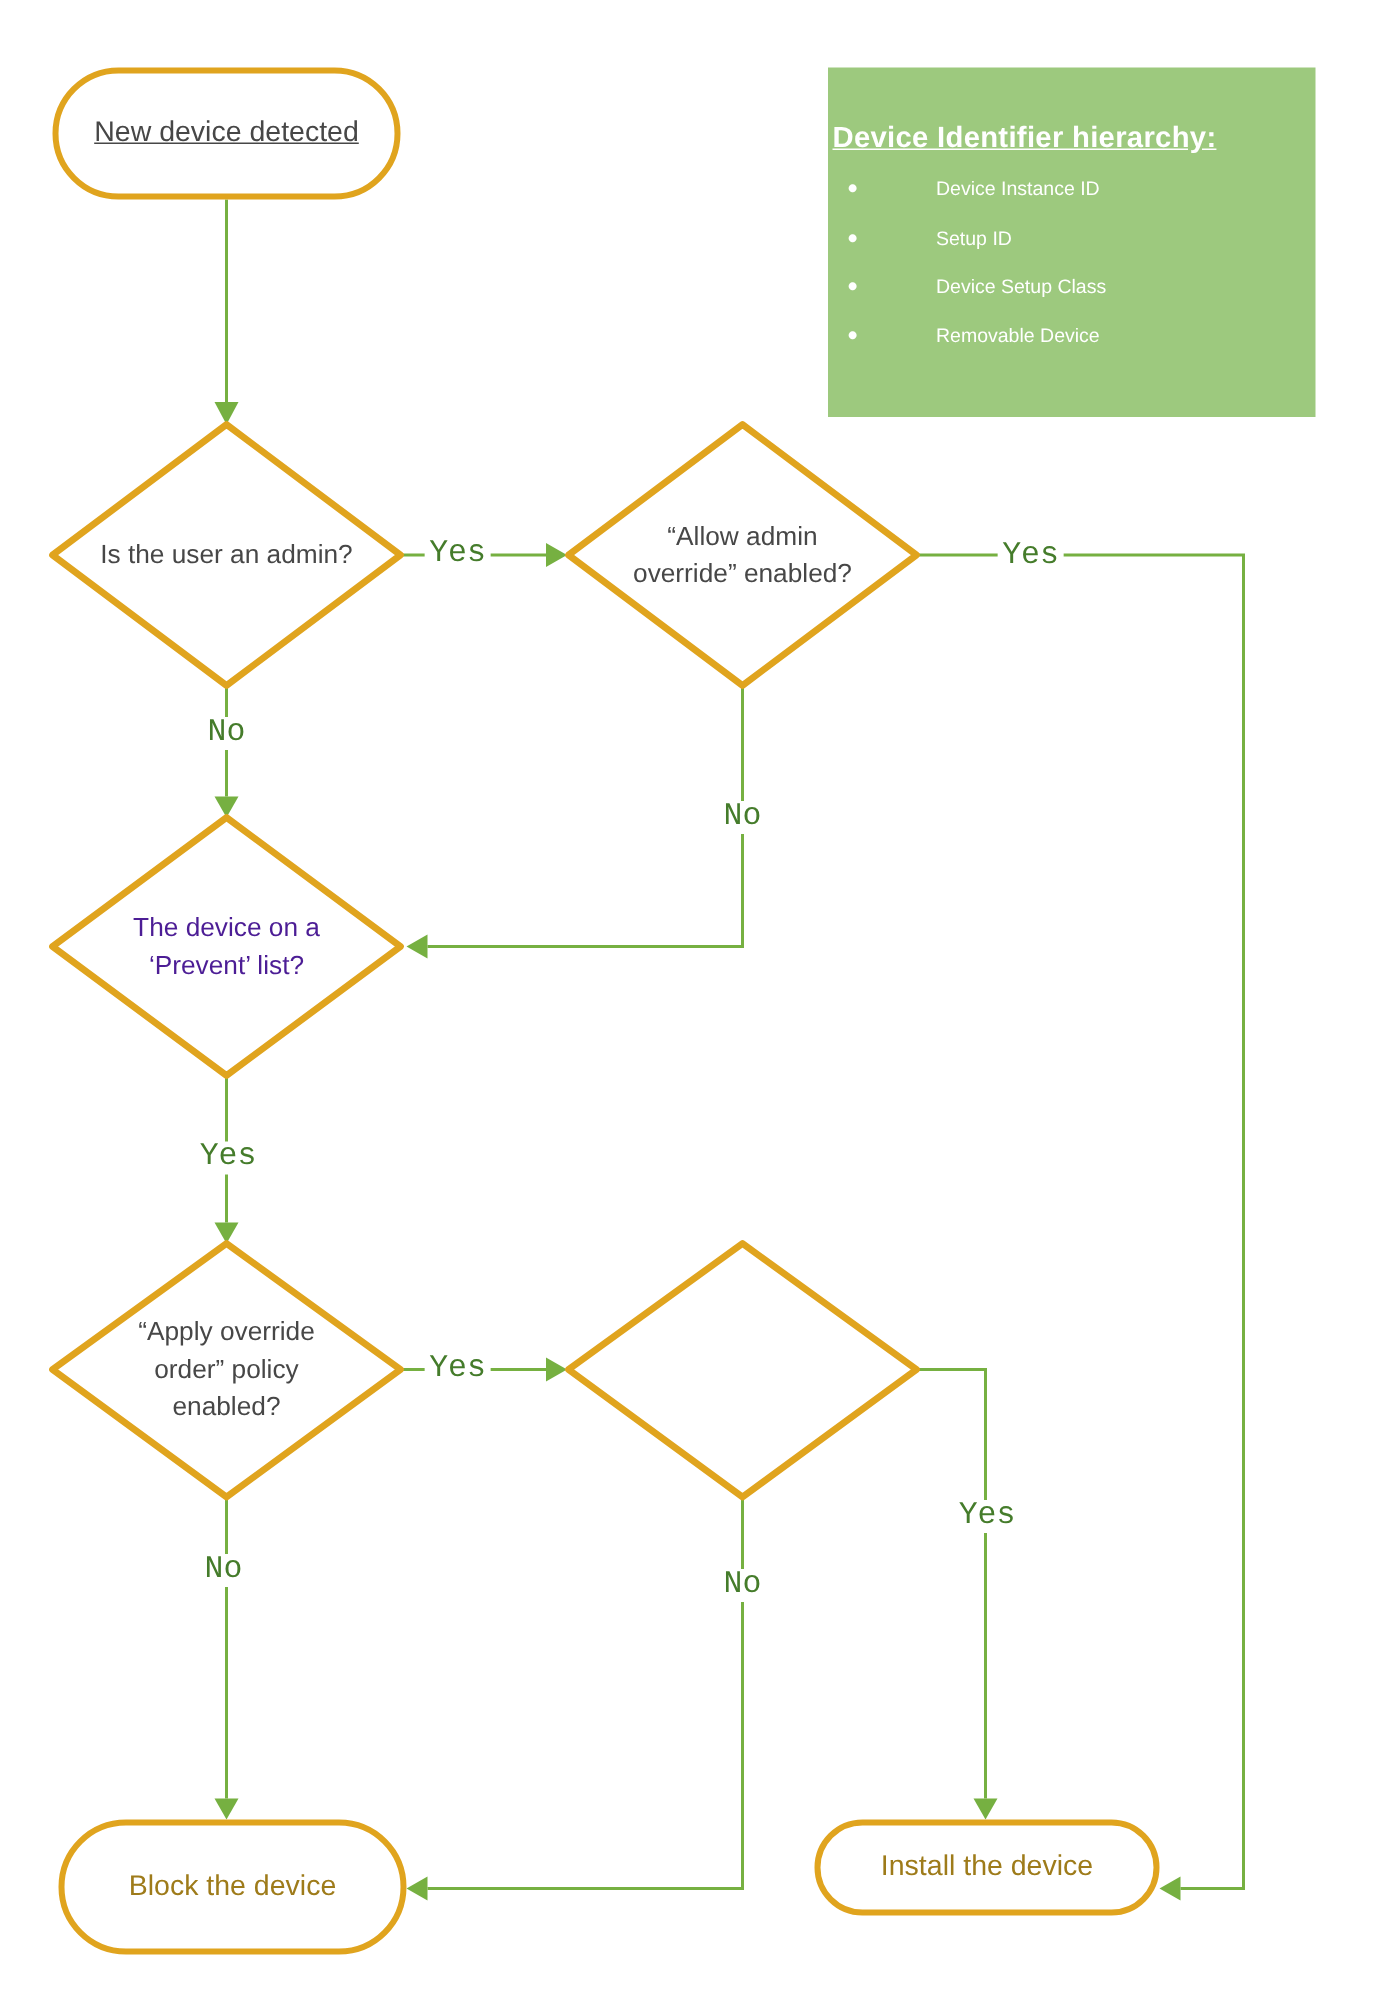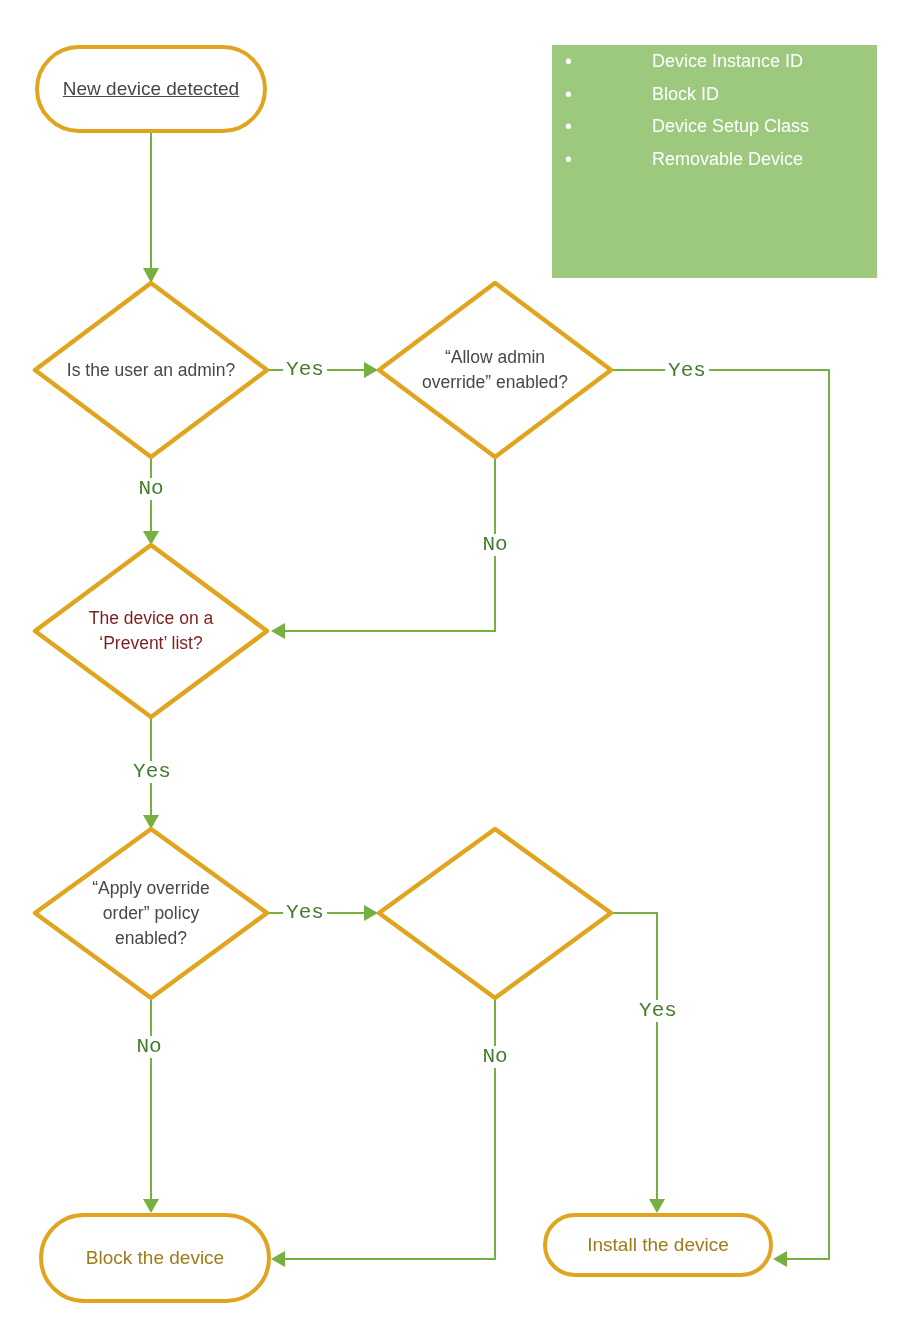--- a/index.html
+++ b/index.html
@@ -17,41 +17,41 @@
     display:flex;align-items:center;justify-content:center;
     text-align:center;font-size:19px;color:#474747;z-index:2;
   }
   .pill.gold{color:#9E7B1A;}
 
   
   .dtext{
     position:absolute;width:190px;transform:translate(-50%,-50%);
     text-align:center;font-size:17.5px;line-height:25px;color:#474747;z-index:2;
   }
-  .dtext.goldtext{color:#7f1d1d;}
+  .dtext.goldtext{color:#4c1d95;}
 
   
   .elabel{
     position:absolute;transform:translate(-50%,-50%);
     font-size:21px;color:#457C2B;background:#ffffff;
     padding:0 3px;line-height:22px;z-index:3;white-space:nowrap;font-family:Liberation Mono, monospace;
   }
 
   
   .legend{
     position:absolute;left:552px;top:45px;width:325px;height:233px;
     background:#9DC97E;color:#ffffff;z-index:2;box-sizing:border-box;
   }
   .legend-title{
     margin:36px 0 6px 3px;font-size:19.5px;font-weight:bold;
     text-decoration:underline;letter-spacing:0.2px;
   }
   .legend-items{list-style:none;margin:0;padding:0;}
   .legend-items li{
-    position:relative;padding-left:100px;font-size:18px;line-height:32.5px;
+    position:relative;padding-left:72px;font-size:13px;line-height:32.5px;
   }
   .legend-items li::before{
     content:"\2022";position:absolute;left:13px;top:0;font-size:19.5px;
   }
 </style>
 </head>
 <body>
 
 <div class="canvas">
 
@@ -109,21 +109,22 @@
   <span class="elabel" style="left:151px;top:489px;">No</span>
   <span class="elabel" style="left:687px;top:371px;">Yes</span>
   <span class="elabel" style="left:495px;top:545px;">No</span>
   <span class="elabel" style="left:152px;top:772px;">Yes</span>
   <span class="elabel" style="left:305px;top:913px;">Yes</span>
   <span class="elabel" style="left:149px;top:1047px;">No</span>
   <span class="elabel" style="left:658px;top:1011px;">Yes</span>
   <span class="elabel" style="left:495px;top:1057px;">No</span>
 
   <div class="legend">
+    <div class="legend-title">Device Identifier hierarchy:</div>
     <ul class="legend-items">
       <li>Device Instance ID</li>
-      <li>Block ID</li>
+      <li>Setup ID</li>
       <li>Device Setup Class</li>
       <li>Removable Device</li>
     </ul>
   </div>
 
 </div>
 
 </body></html>

